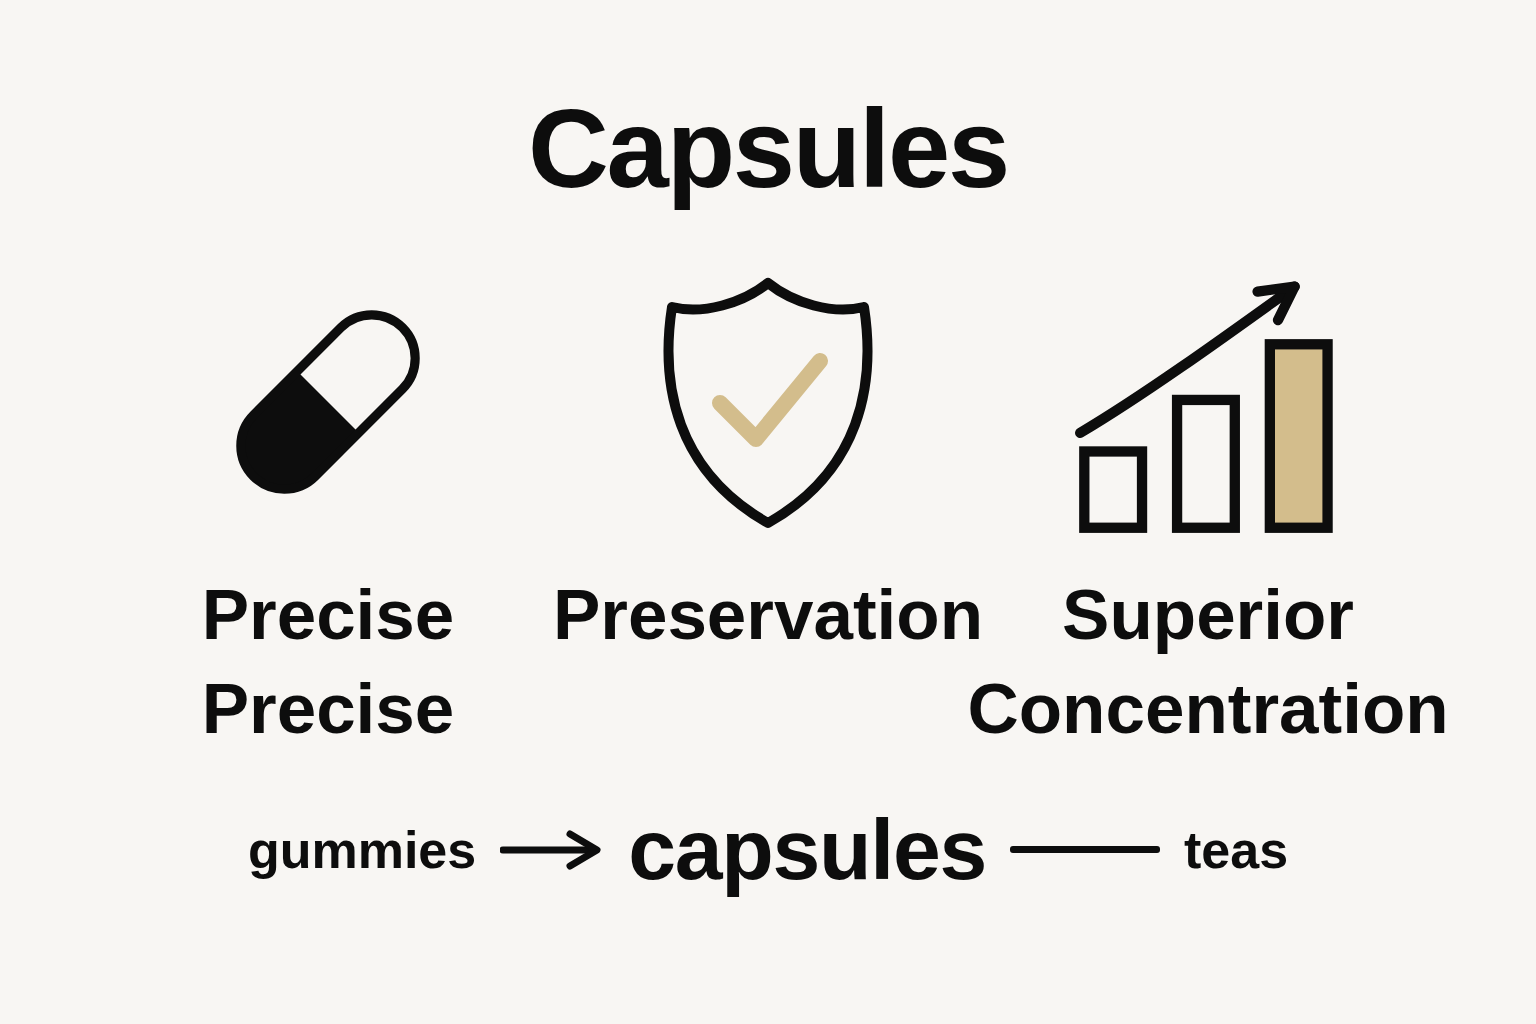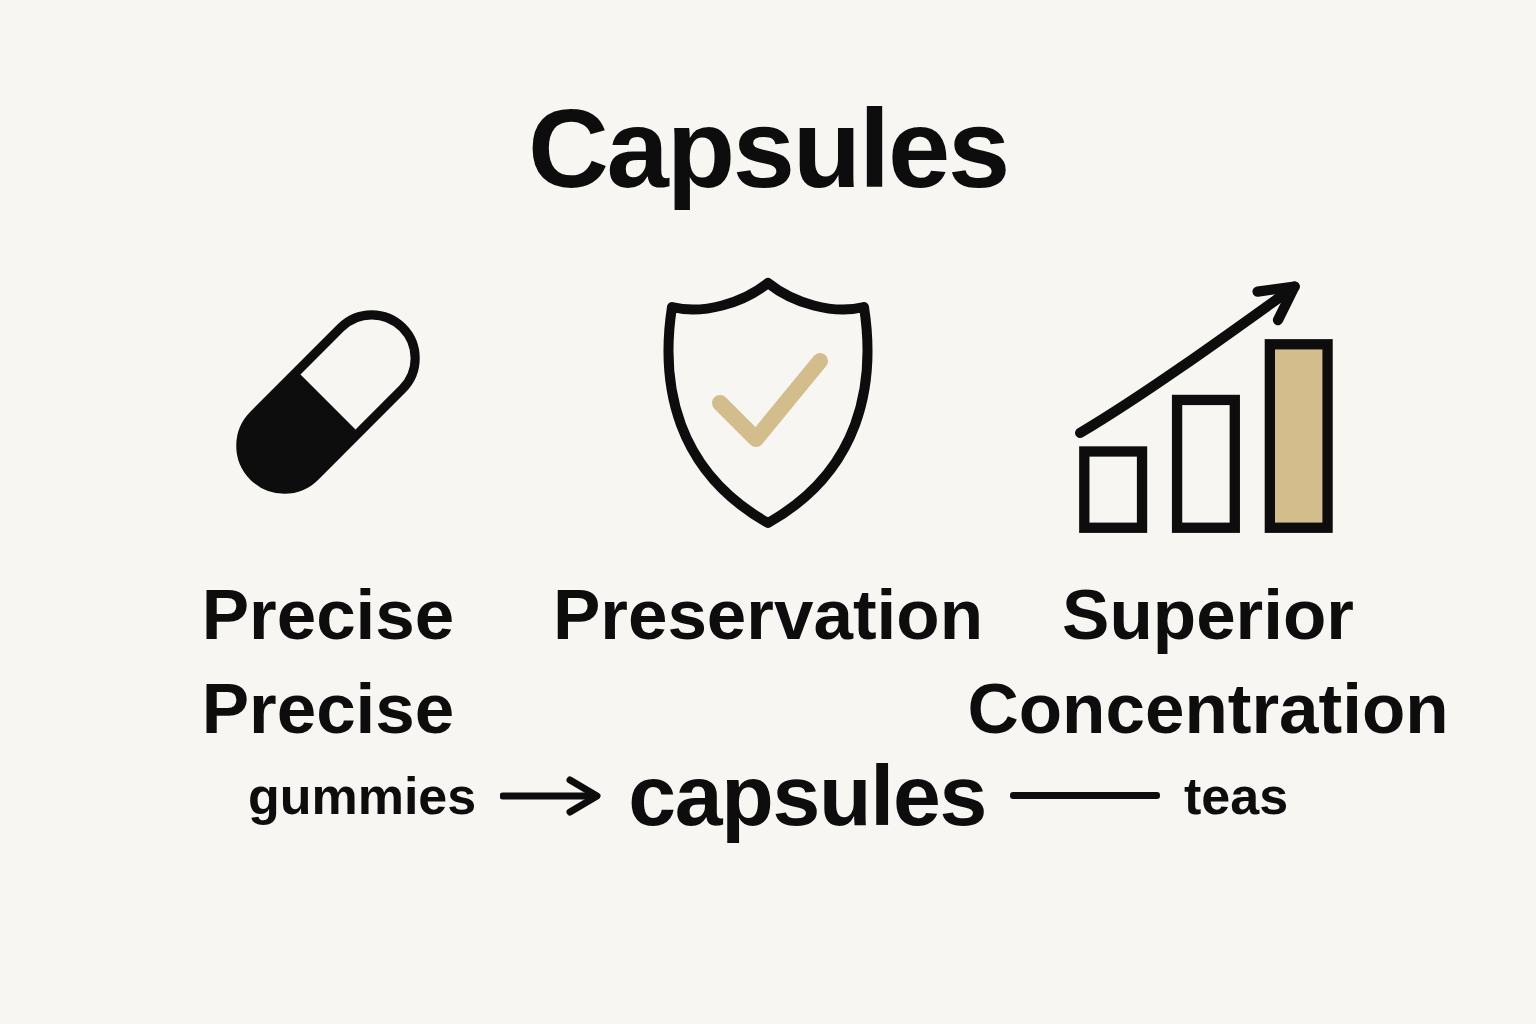--- a/index.html
+++ b/index.html
@@ -42,21 +42,21 @@
   .feature-label {
     margin-top: 16px;
     font-size: 71px;
     font-weight: 700;
     text-align: center;
     line-height: 1.32;
   }
 
   .flow {
     position: absolute;
-    top: 746px; left: 0; width: 100%;
+    top: 800px; left: 0; width: 100%;
     display: flex;
     justify-content: center;
     align-items: center;
     gap: 24px;
   }
   .flow-side { font-size: 52px; font-weight: 600; letter-spacing: 0; }
   .flow-highlight { font-size: 86px; font-weight: 700; letter-spacing: -0.015em; }
   .connector-line {
     width: 150px; height: 7px;
     background: #0d0d0d;

